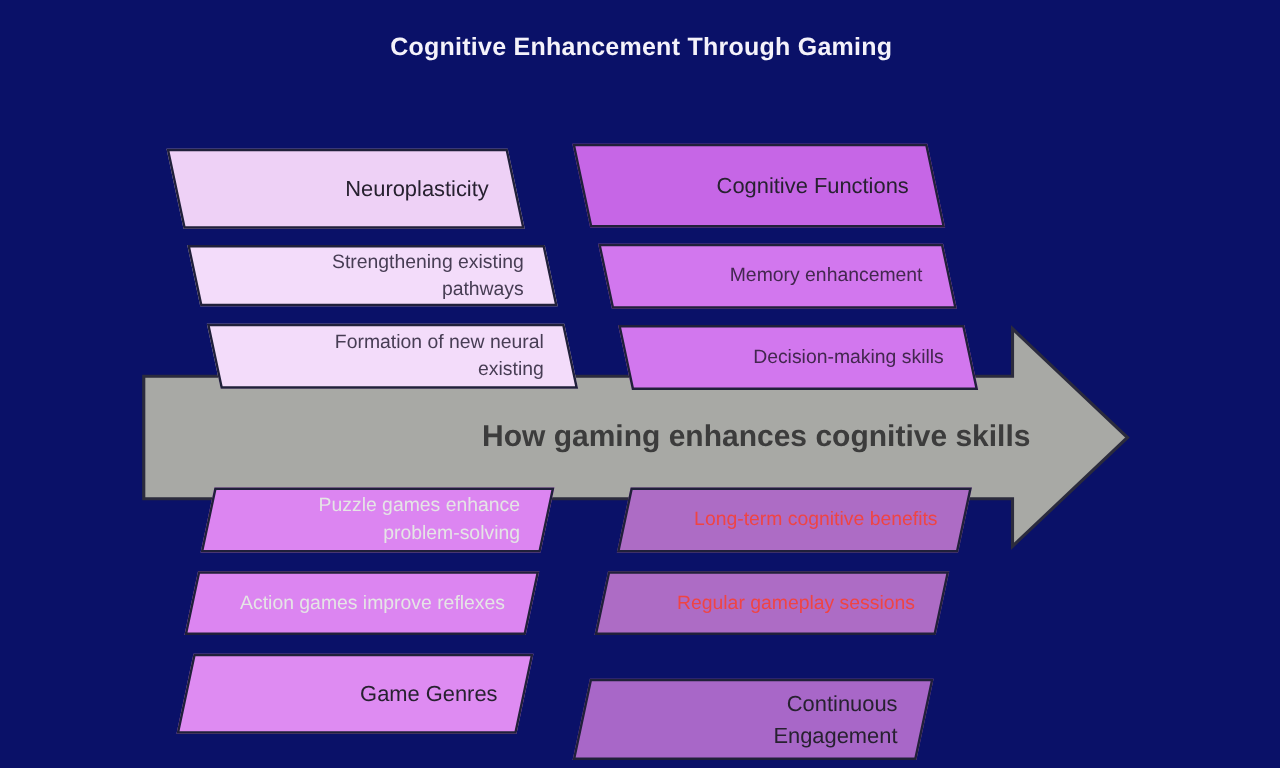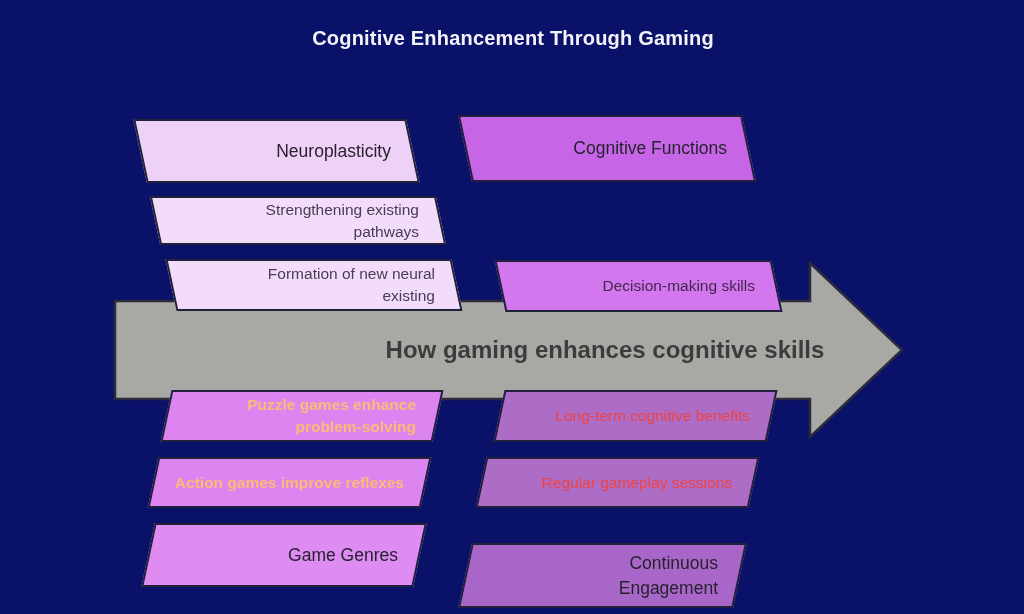--- a/index.html
+++ b/index.html
@@ -80,21 +80,21 @@
   #b6  { left:500px; top:260px; width:277px; height:52px; --sk:12deg;  --fill:#d277ee; }
   #b7  { left:166px; top:390px; width:272px; height:52px; --sk:-12deg; --fill:#dc85f1; }
   #b8  { left:153px; top:457px; width:273px; height:51px; --sk:-12deg; --fill:#dc85f1; }
   #b9  { left:148px; top:523px; width:272px; height:64px; --sk:-12deg; --fill:#de8bf2; }
   #b10 { left:499px; top:390px; width:273px; height:52px; --sk:-12deg; --fill:#ad6cc5; }
   #b11 { left:481px; top:457px; width:273px; height:51px; --sk:-12deg; --fill:#ad6cc5; }
   #b12 { left:465px; top:543px; width:275px; height:65px; --sk:-12deg; --fill:#a867c8; }
 
   #b2 .label, #b3 .label { color:#473d54; max-width:195px; }
   #b5 .label, #b6 .label { color:#43274f; }
-  #b7 .label, #b8 .label { color:#fdba74;font-weight:bold; }
+  #b7 .label, #b8 .label { color:#e5e5e5; }
   #b7 .label { max-width:180px; }
   #b10 .label, #b11 .label { color:#ef4444; }
   #b12 .label { max-width:140px; }
 </style>
 </head>
 <body>
 
 <div class="canvas">
 
   <h1 class="title">Cognitive Enhancement Through Gaming</h1>
@@ -111,20 +111,23 @@
   <div class="box itm" id="b2">
     <span class="label">Strengthening existing pathways</span>
   </div>
   <div class="box itm" id="b3">
     <span class="label">Formation of new neural existing</span>
   </div>
 
   <div class="box hdr" id="b4">
     <span class="label">Cognitive Functions</span>
   </div>
+  <div class="box itm" id="b5">
+    <span class="label">Memory enhancement</span>
+  </div>
   <div class="box itm" id="b6">
     <span class="label">Decision-making skills</span>
   </div>
 
   <div class="box itm" id="b7">
     <span class="label">Puzzle games enhance problem-solving</span>
   </div>
   <div class="box itm" id="b8">
     <span class="label">Action games improve reflexes</span>
   </div>

